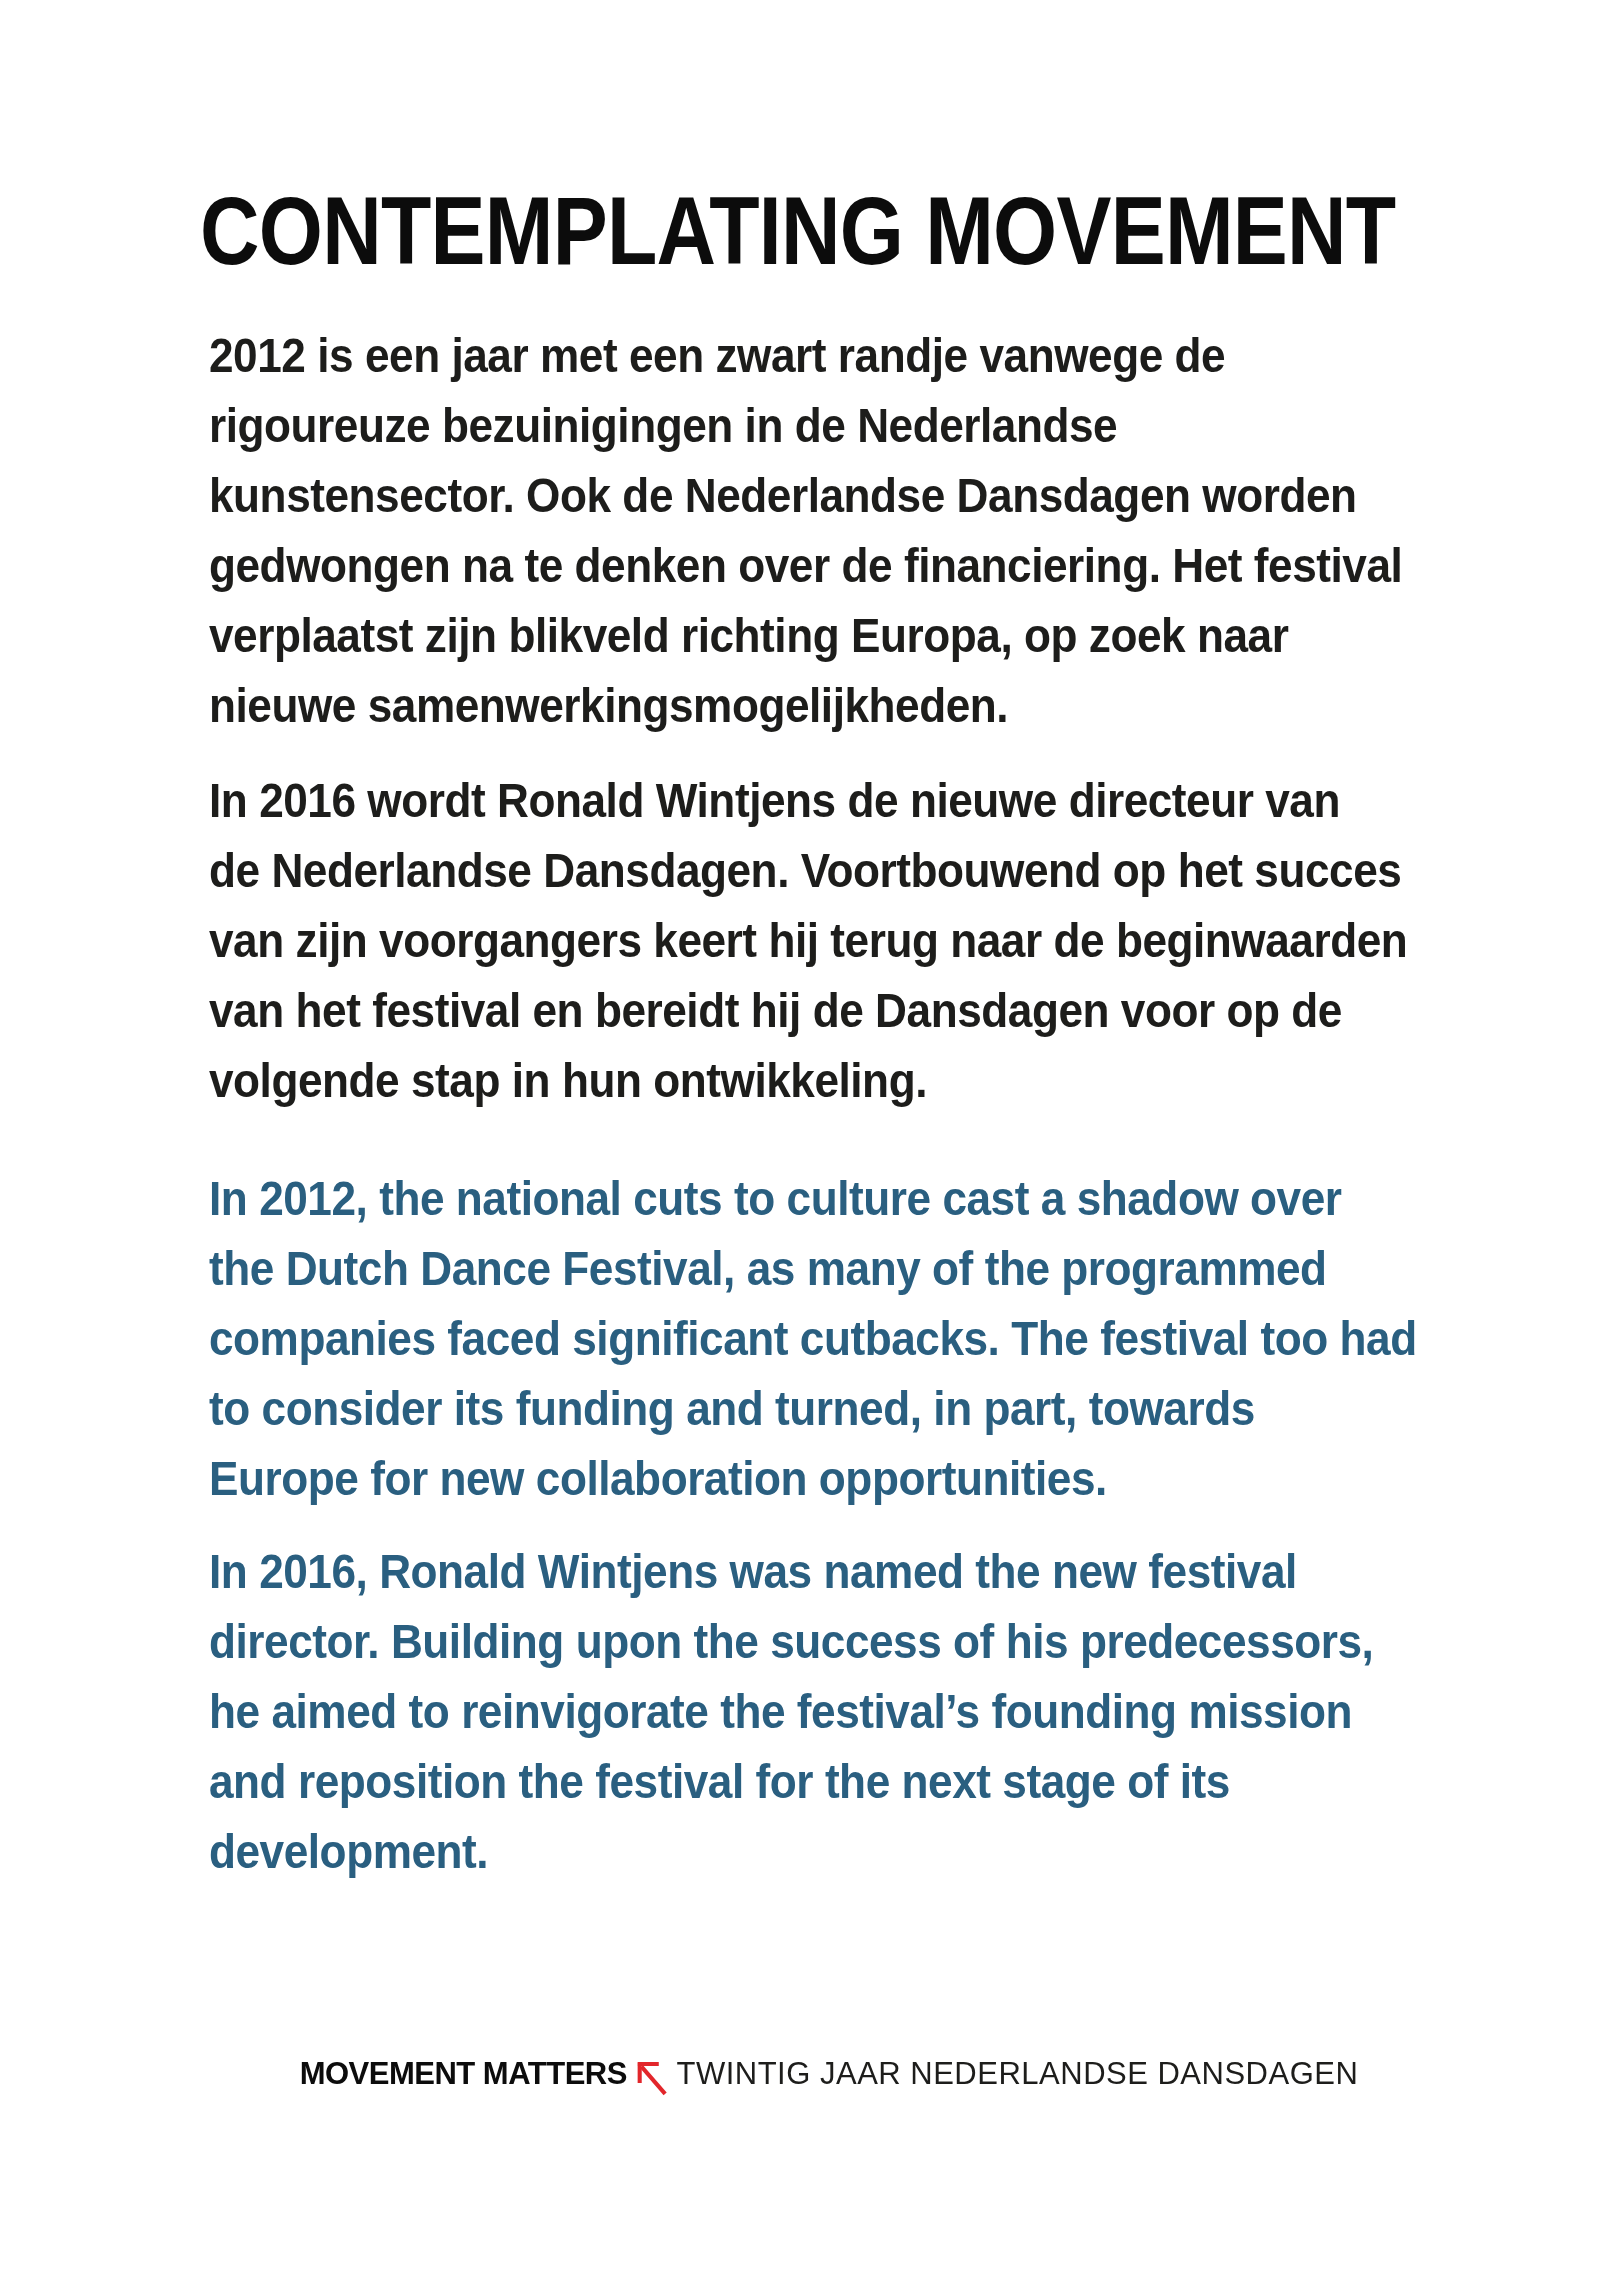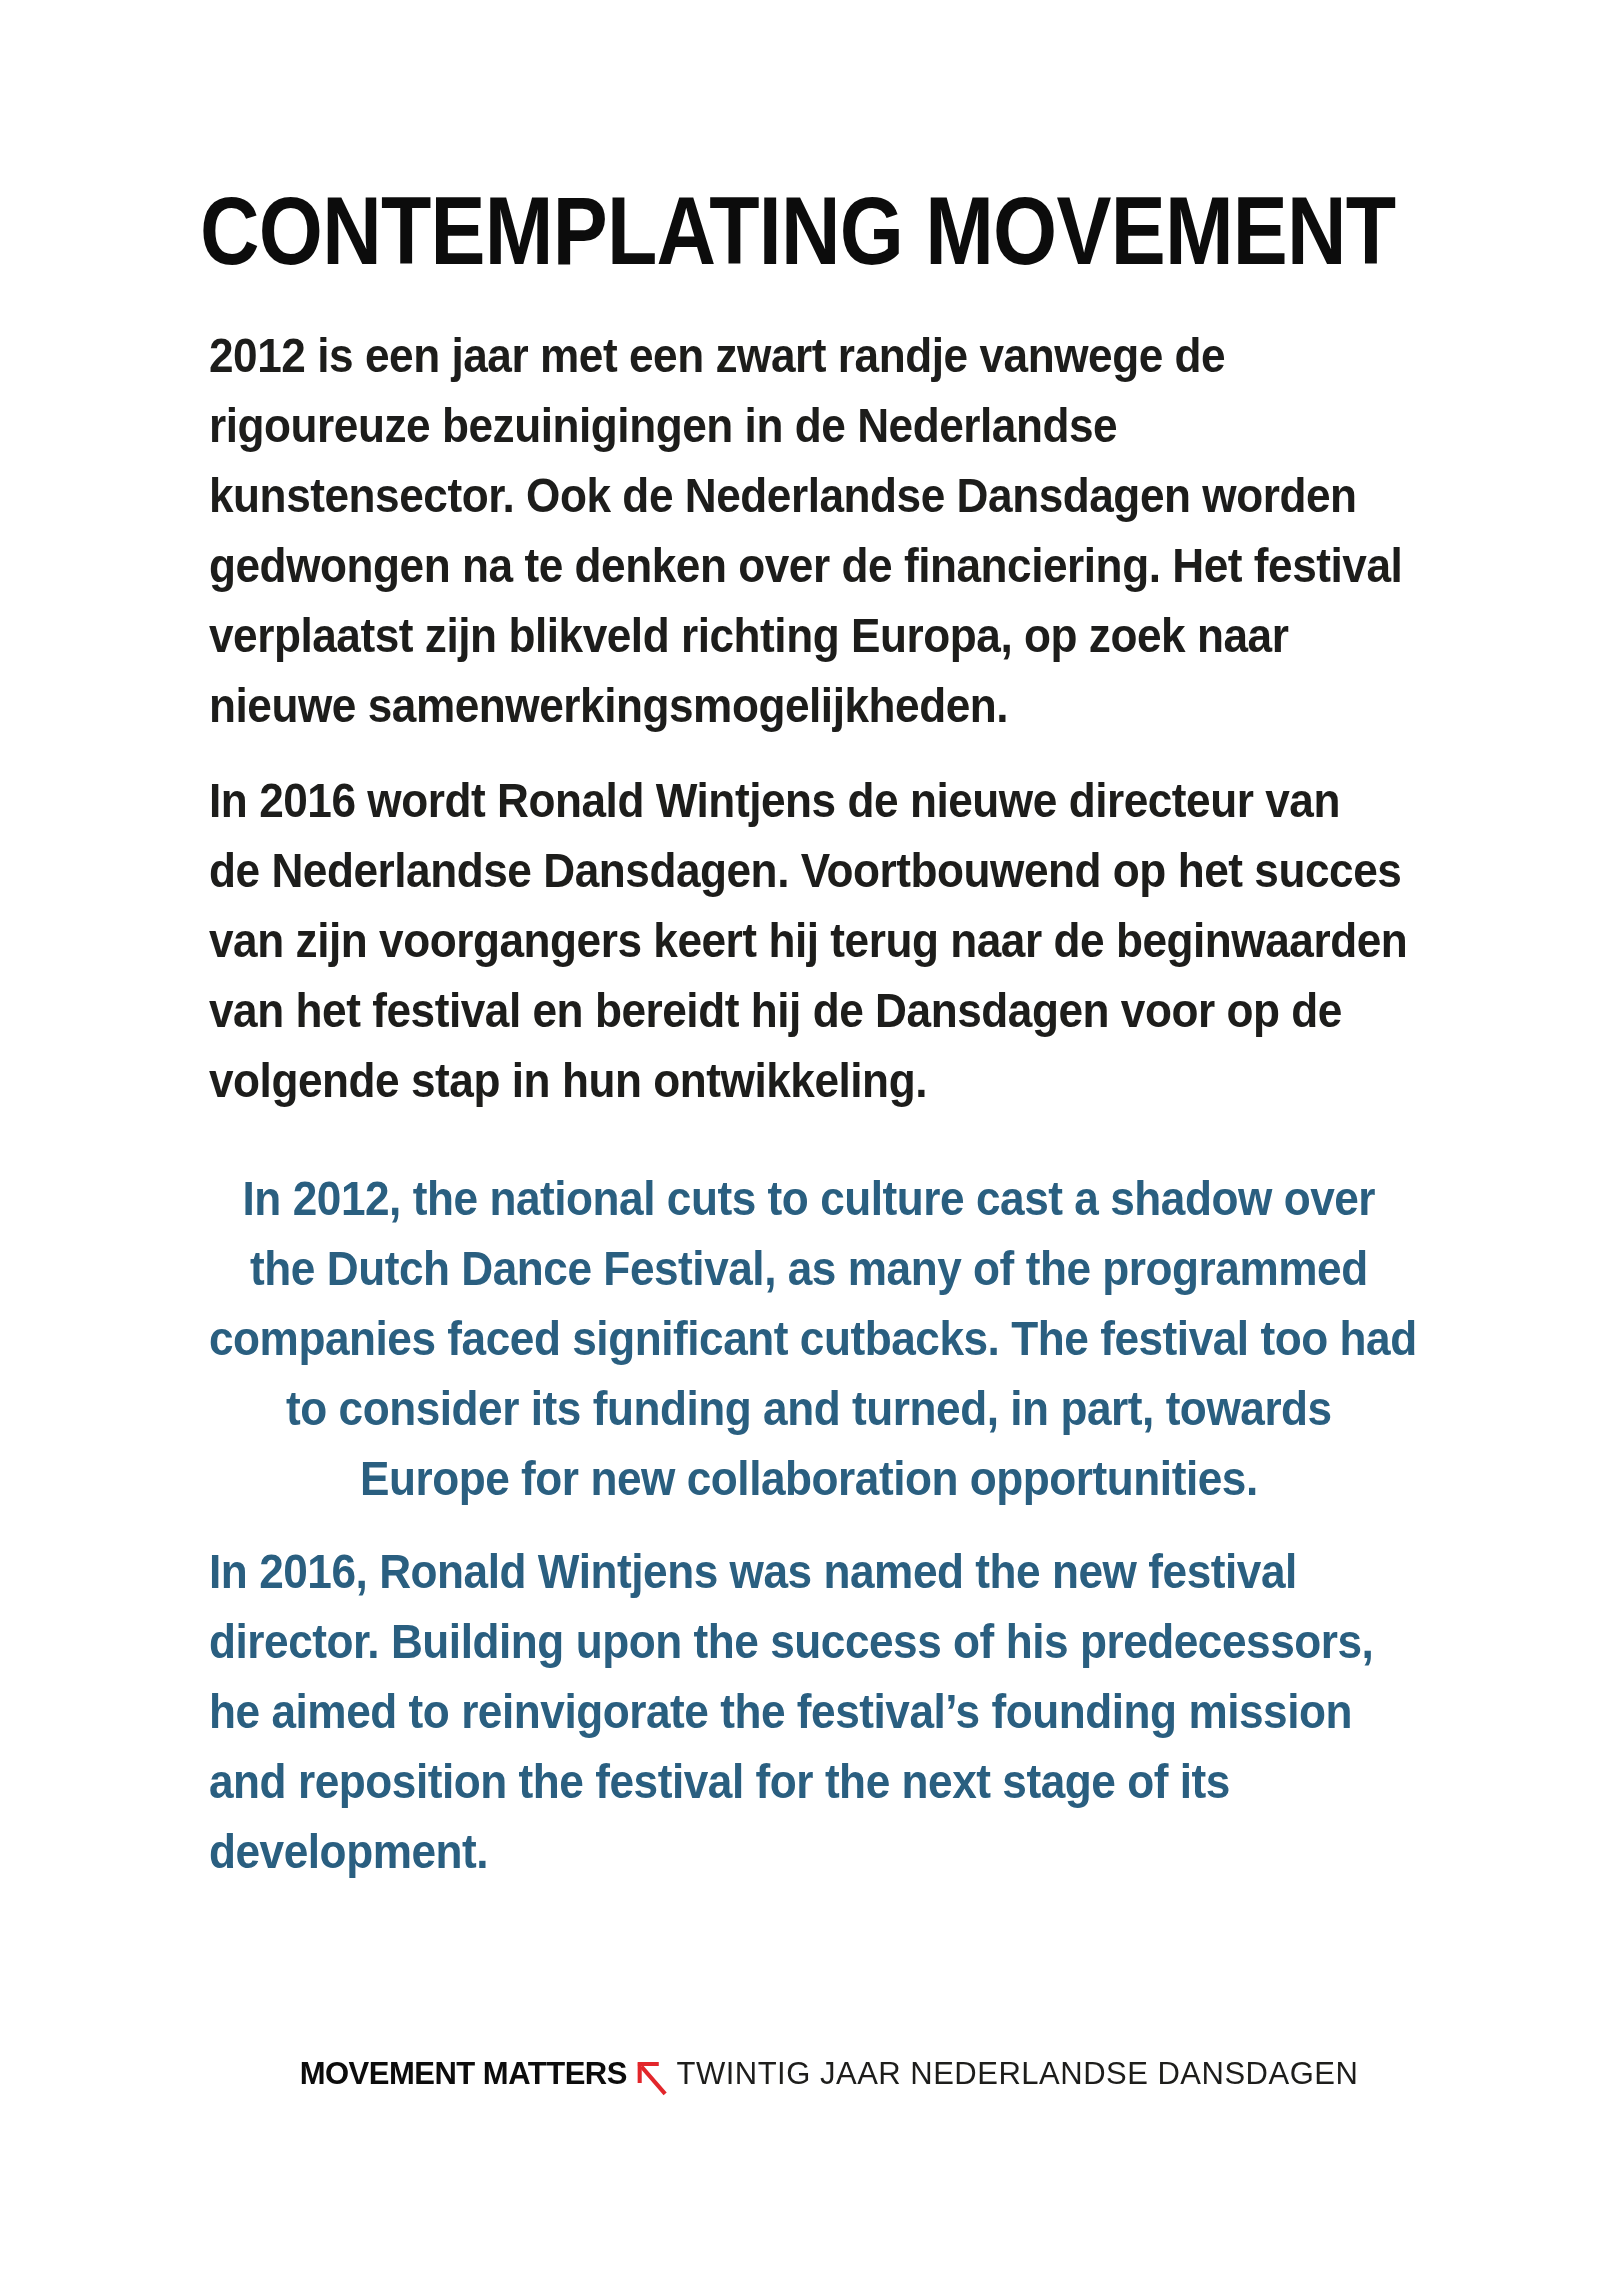--- a/index.html
+++ b/index.html
@@ -34,21 +34,21 @@
     position: absolute;
     left: 209px;
     top: 321px;
     width: 1304px;
     font-weight: bold;
   }
   .paragraph {
     margin: 0 0 25px 0;
   }
   .paragraph:nth-child(2) { margin-bottom: 48px; }
-  .paragraph:nth-child(3) { margin-bottom: 23px; text-align: center; }
+  .paragraph:nth-child(3) { margin-bottom: 23px; }
   .paragraph:nth-child(4) { margin-bottom: 0; }
   .line {
     font-size: 48px;
     line-height: 70px;
     letter-spacing: -0.5px;
     white-space: nowrap;
     transform: scaleX(0.92);
     transform-origin: 0 50%;
   }
   .paragraph.nl .line { color: var(--c-dutch, #1d1d1b); }

